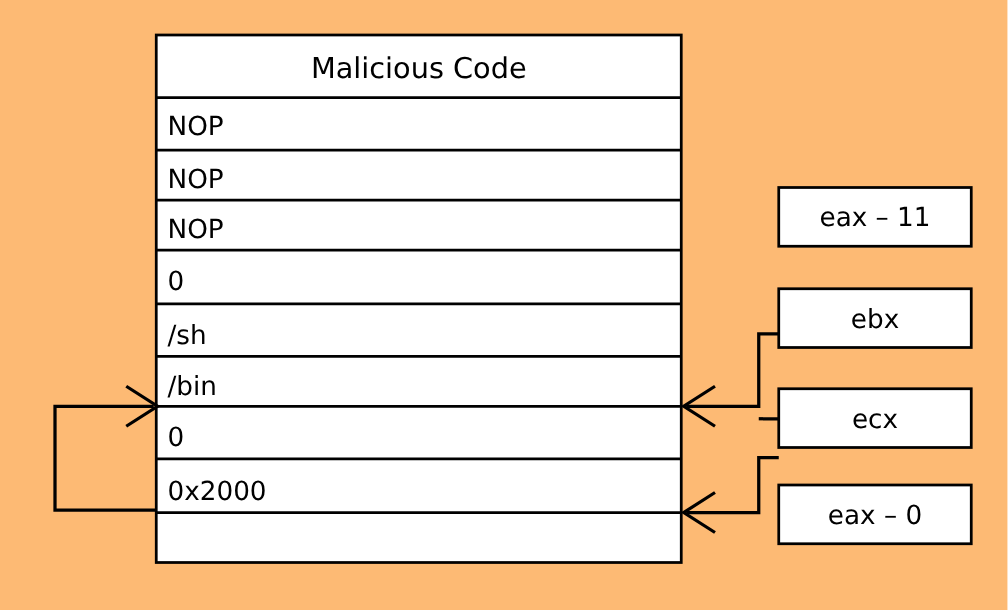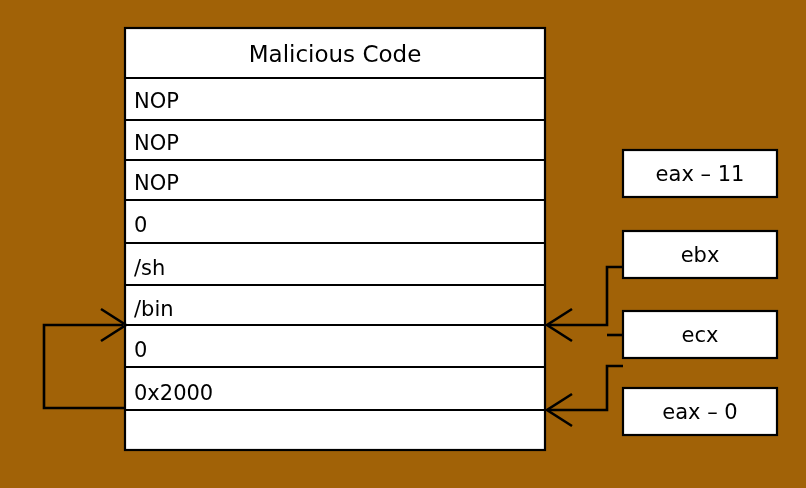--- a/index.html
+++ b/index.html
@@ -10,21 +10,21 @@
   body {
     width: 806px;
     height: 488px;
     font-family: "DejaVu Sans", sans-serif;
     overflow: hidden;
   }
   #canvas {
     position: relative;
     width: 806px;
     height: 488px;
-    background: #a16207;
+    background: #fdba74;
   }
   svg#diagram {
     position: absolute;
     top: 0;
     left: 0;
     width: 806px;
     height: 488px;
   }
   .box-rect {
     fill: #ffffff;

